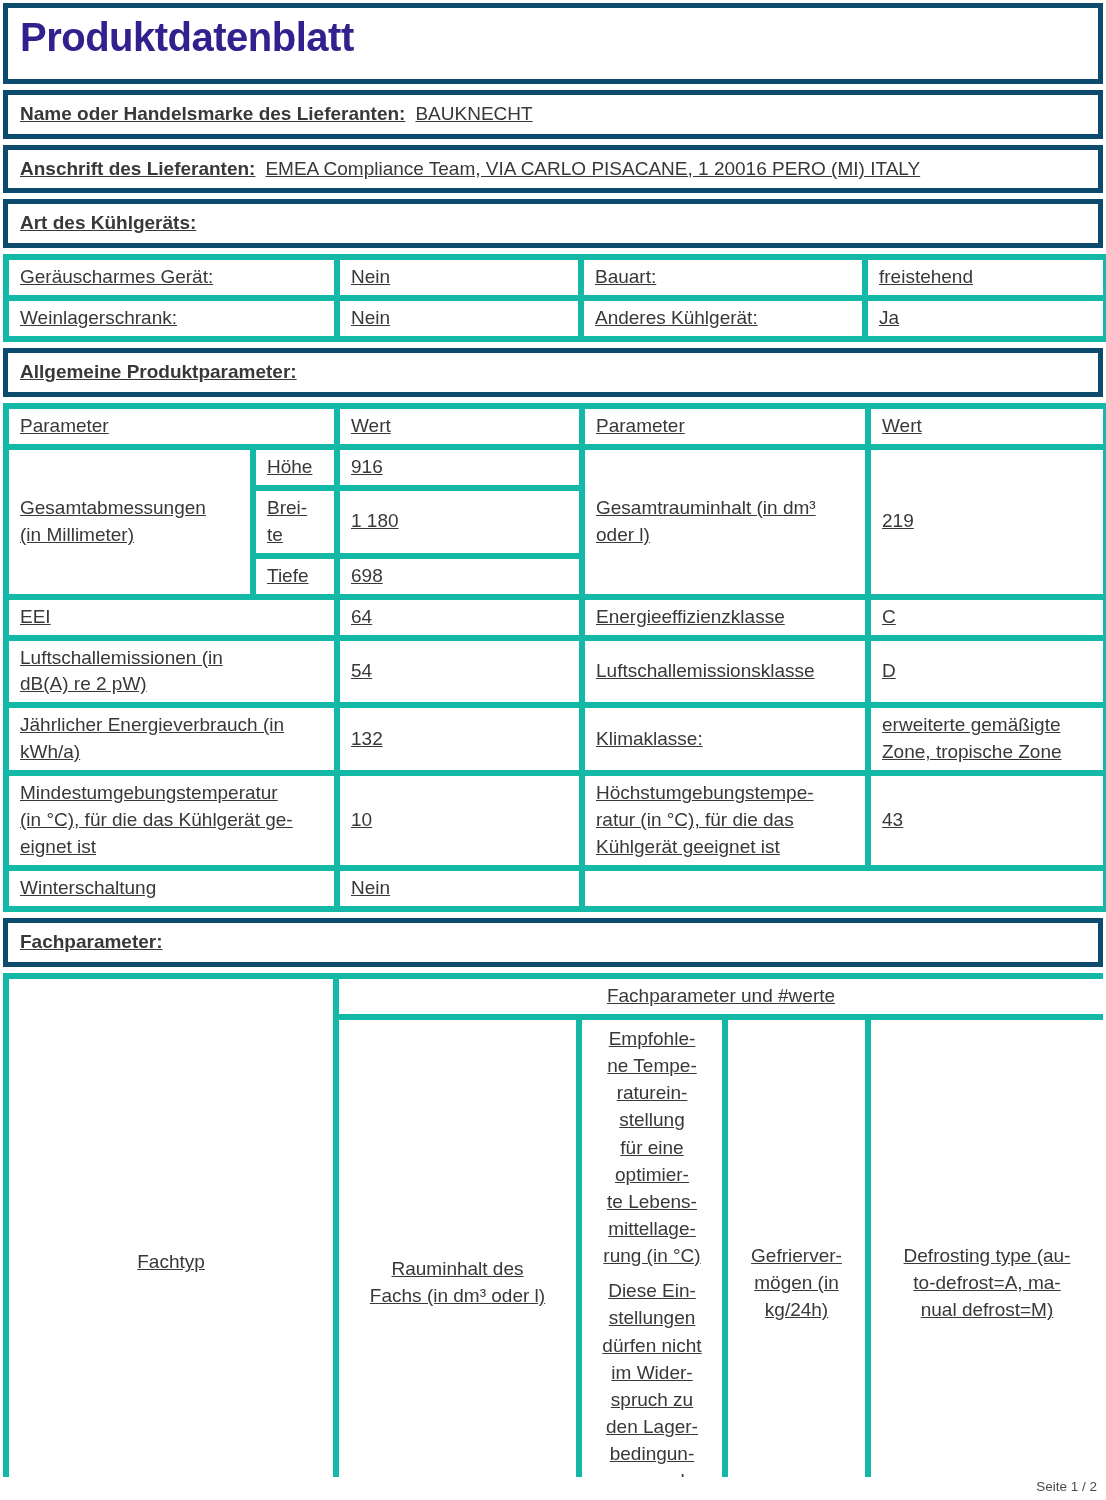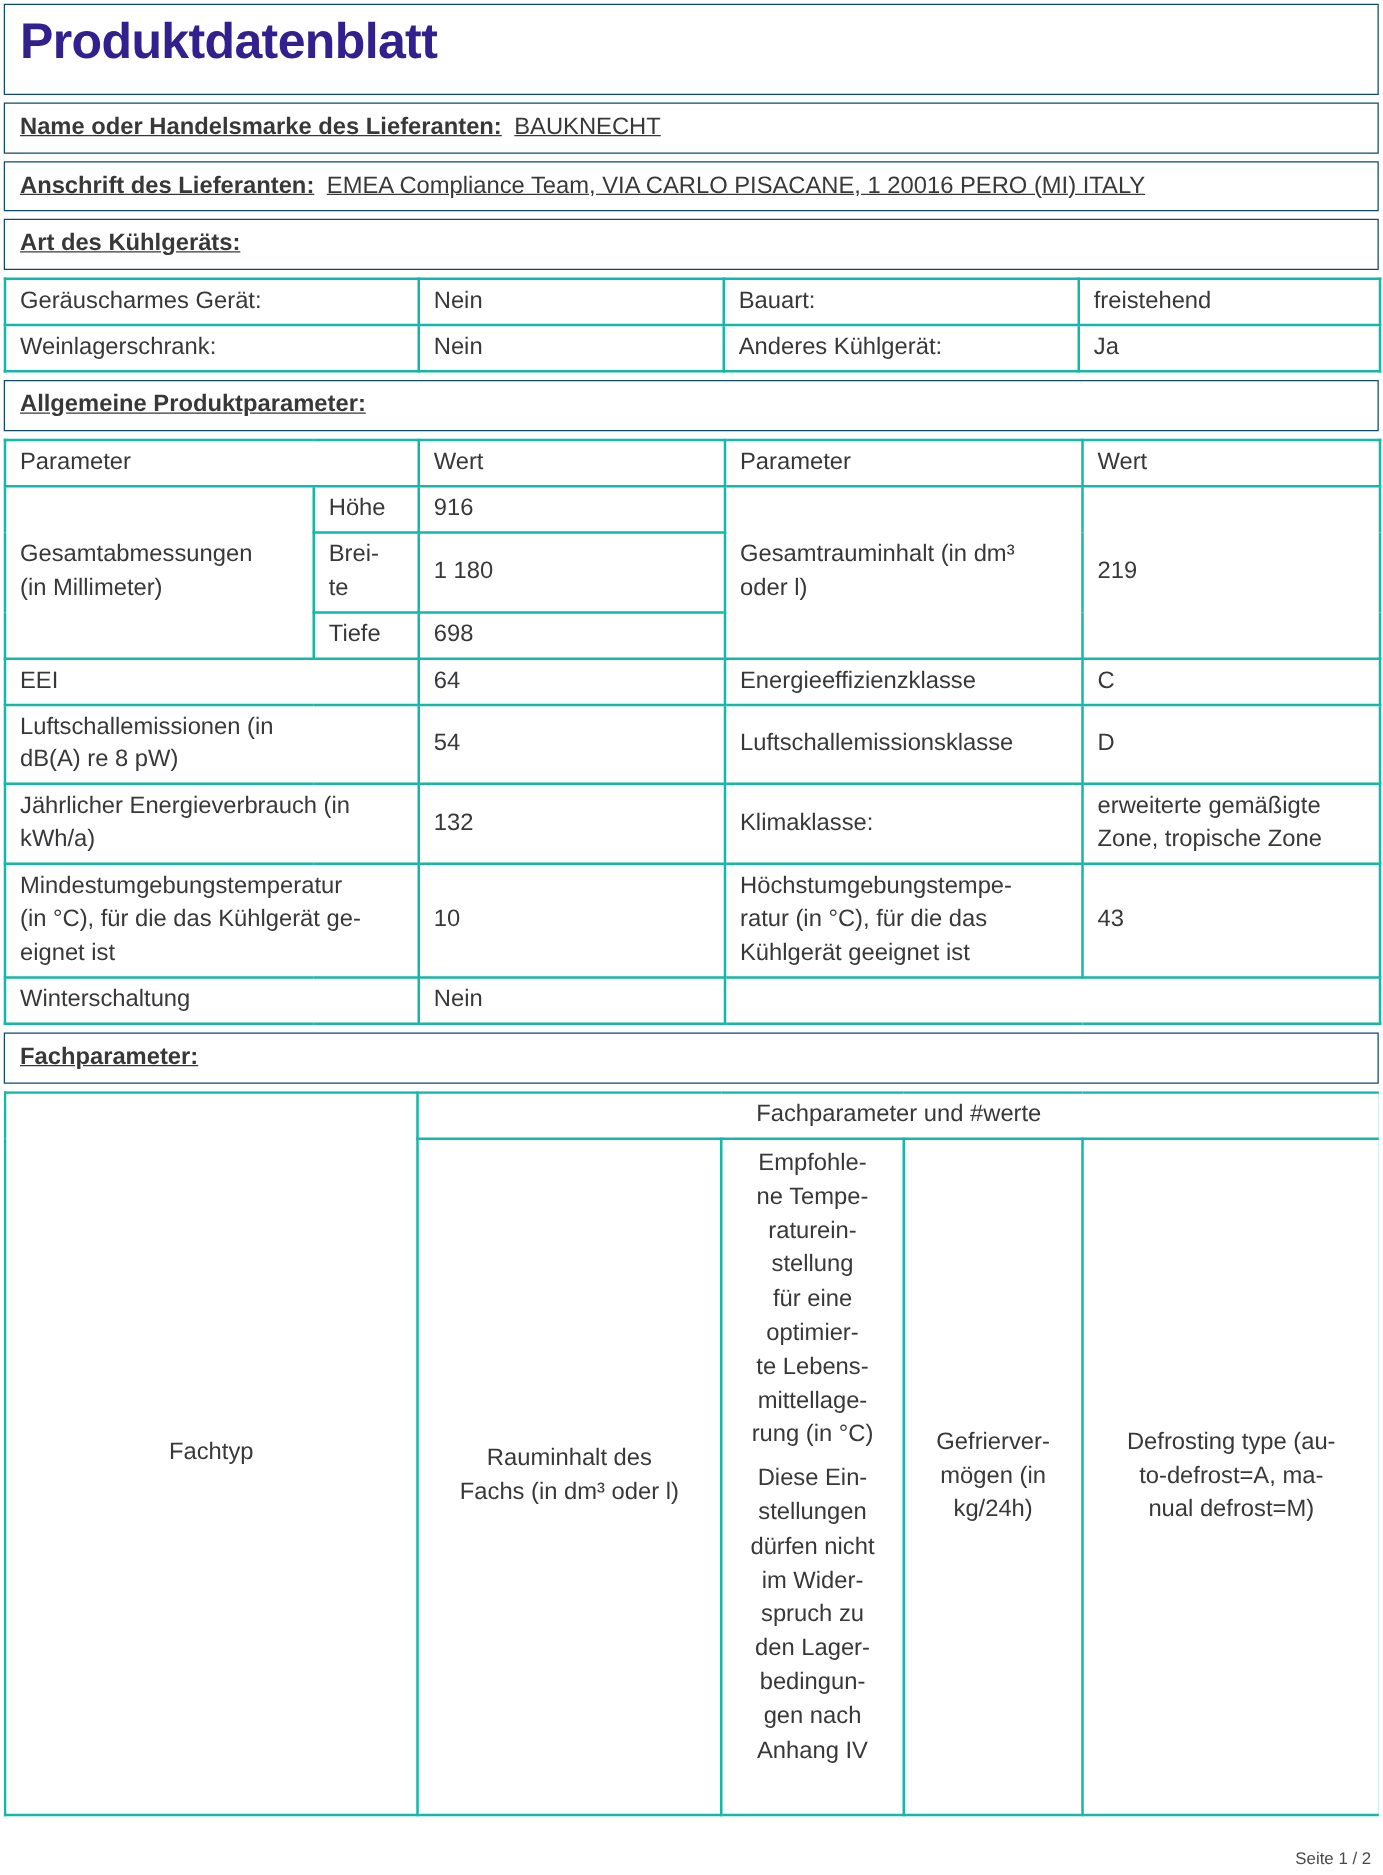--- a/index.html
+++ b/index.html
@@ -9,21 +9,21 @@
     font-family: "Liberation Sans", sans-serif;
     color: #383838;
     overflow: hidden;
   }
   .page {
     width: 1100px; height: 1494px;
     margin: 3px;
     display: flex; flex-direction: column;
   }
   .page > * + * { margin-top: 6px; }
-  .box { border: 1px solid #0c4a6e; background: #fff; }
+  .box { border: 5px solid #0c4a6e; background: #fff; }
 
   
   .title-box { padding: 5px 12px 10px 12px; }
   .doc-title {
     font-size: 40px; font-weight: bold; color: #33208f;
     line-height: 1.2; margin-bottom: 8px; letter-spacing: -0.5px;
   }
   .subtitle { font-size: 18.5px; line-height: 1.65; }
   .pre { white-space: pre-line; }
 
@@ -31,25 +31,26 @@
   .kv { padding: 7px 12px; font-size: 19px; line-height: 1.3; text-decoration: underline; }
   .lbl { font-weight: bold; }
   .val { margin-left: 10px; }
 
   
   table.grid {
     border-collapse: collapse; width: 100%;
     table-layout: fixed; font-size: 19px;
   }
   table.grid td {
-    border: 2px solid #14b8a6;
+    border: 6px solid #14b8a6;
     padding: 4px 11px;
     vertical-align: middle;
     line-height: 1.42;
     overflow: hidden;
+    text-decoration: underline;
   }
   .type-table td { height: 36px; }
   .hrow td, td.hcell { height: 33px; padding-top: 2px; padding-bottom: 2px; }
 
   .main-table td.tall2 { height: 62px; }
   .main-table td.tall3 { height: 89px; }
   .main-table td.single { height: 35px; }
 
   
   .cut-region { flex: 1 1 auto; min-height: 0; overflow: hidden; }
@@ -152,21 +153,21 @@
         <td class="single">698</td>
       </tr>
       <tr>
         <td colspan="2" class="single">EEI</td>
         <td>64</td>
         <td>Energieeffizienzklasse</td>
         <td>C</td>
       </tr>
       <tr>
         <td colspan="2" class="pre tall2">Luftschallemissionen (in
-dB(A) re 8 pW)</td>
+dB(A) re 2 pW)</td>
         <td>54</td>
         <td>Luftschallemissionsklasse</td>
         <td>D</td>
       </tr>
       <tr>
         <td colspan="2" class="pre tall2">Jährlicher Energieverbrauch (in
 kWh/a)</td>
         <td>132</td>
         <td>Klimaklasse:</td>
         <td class="pre">erweiterte gemäßigte

